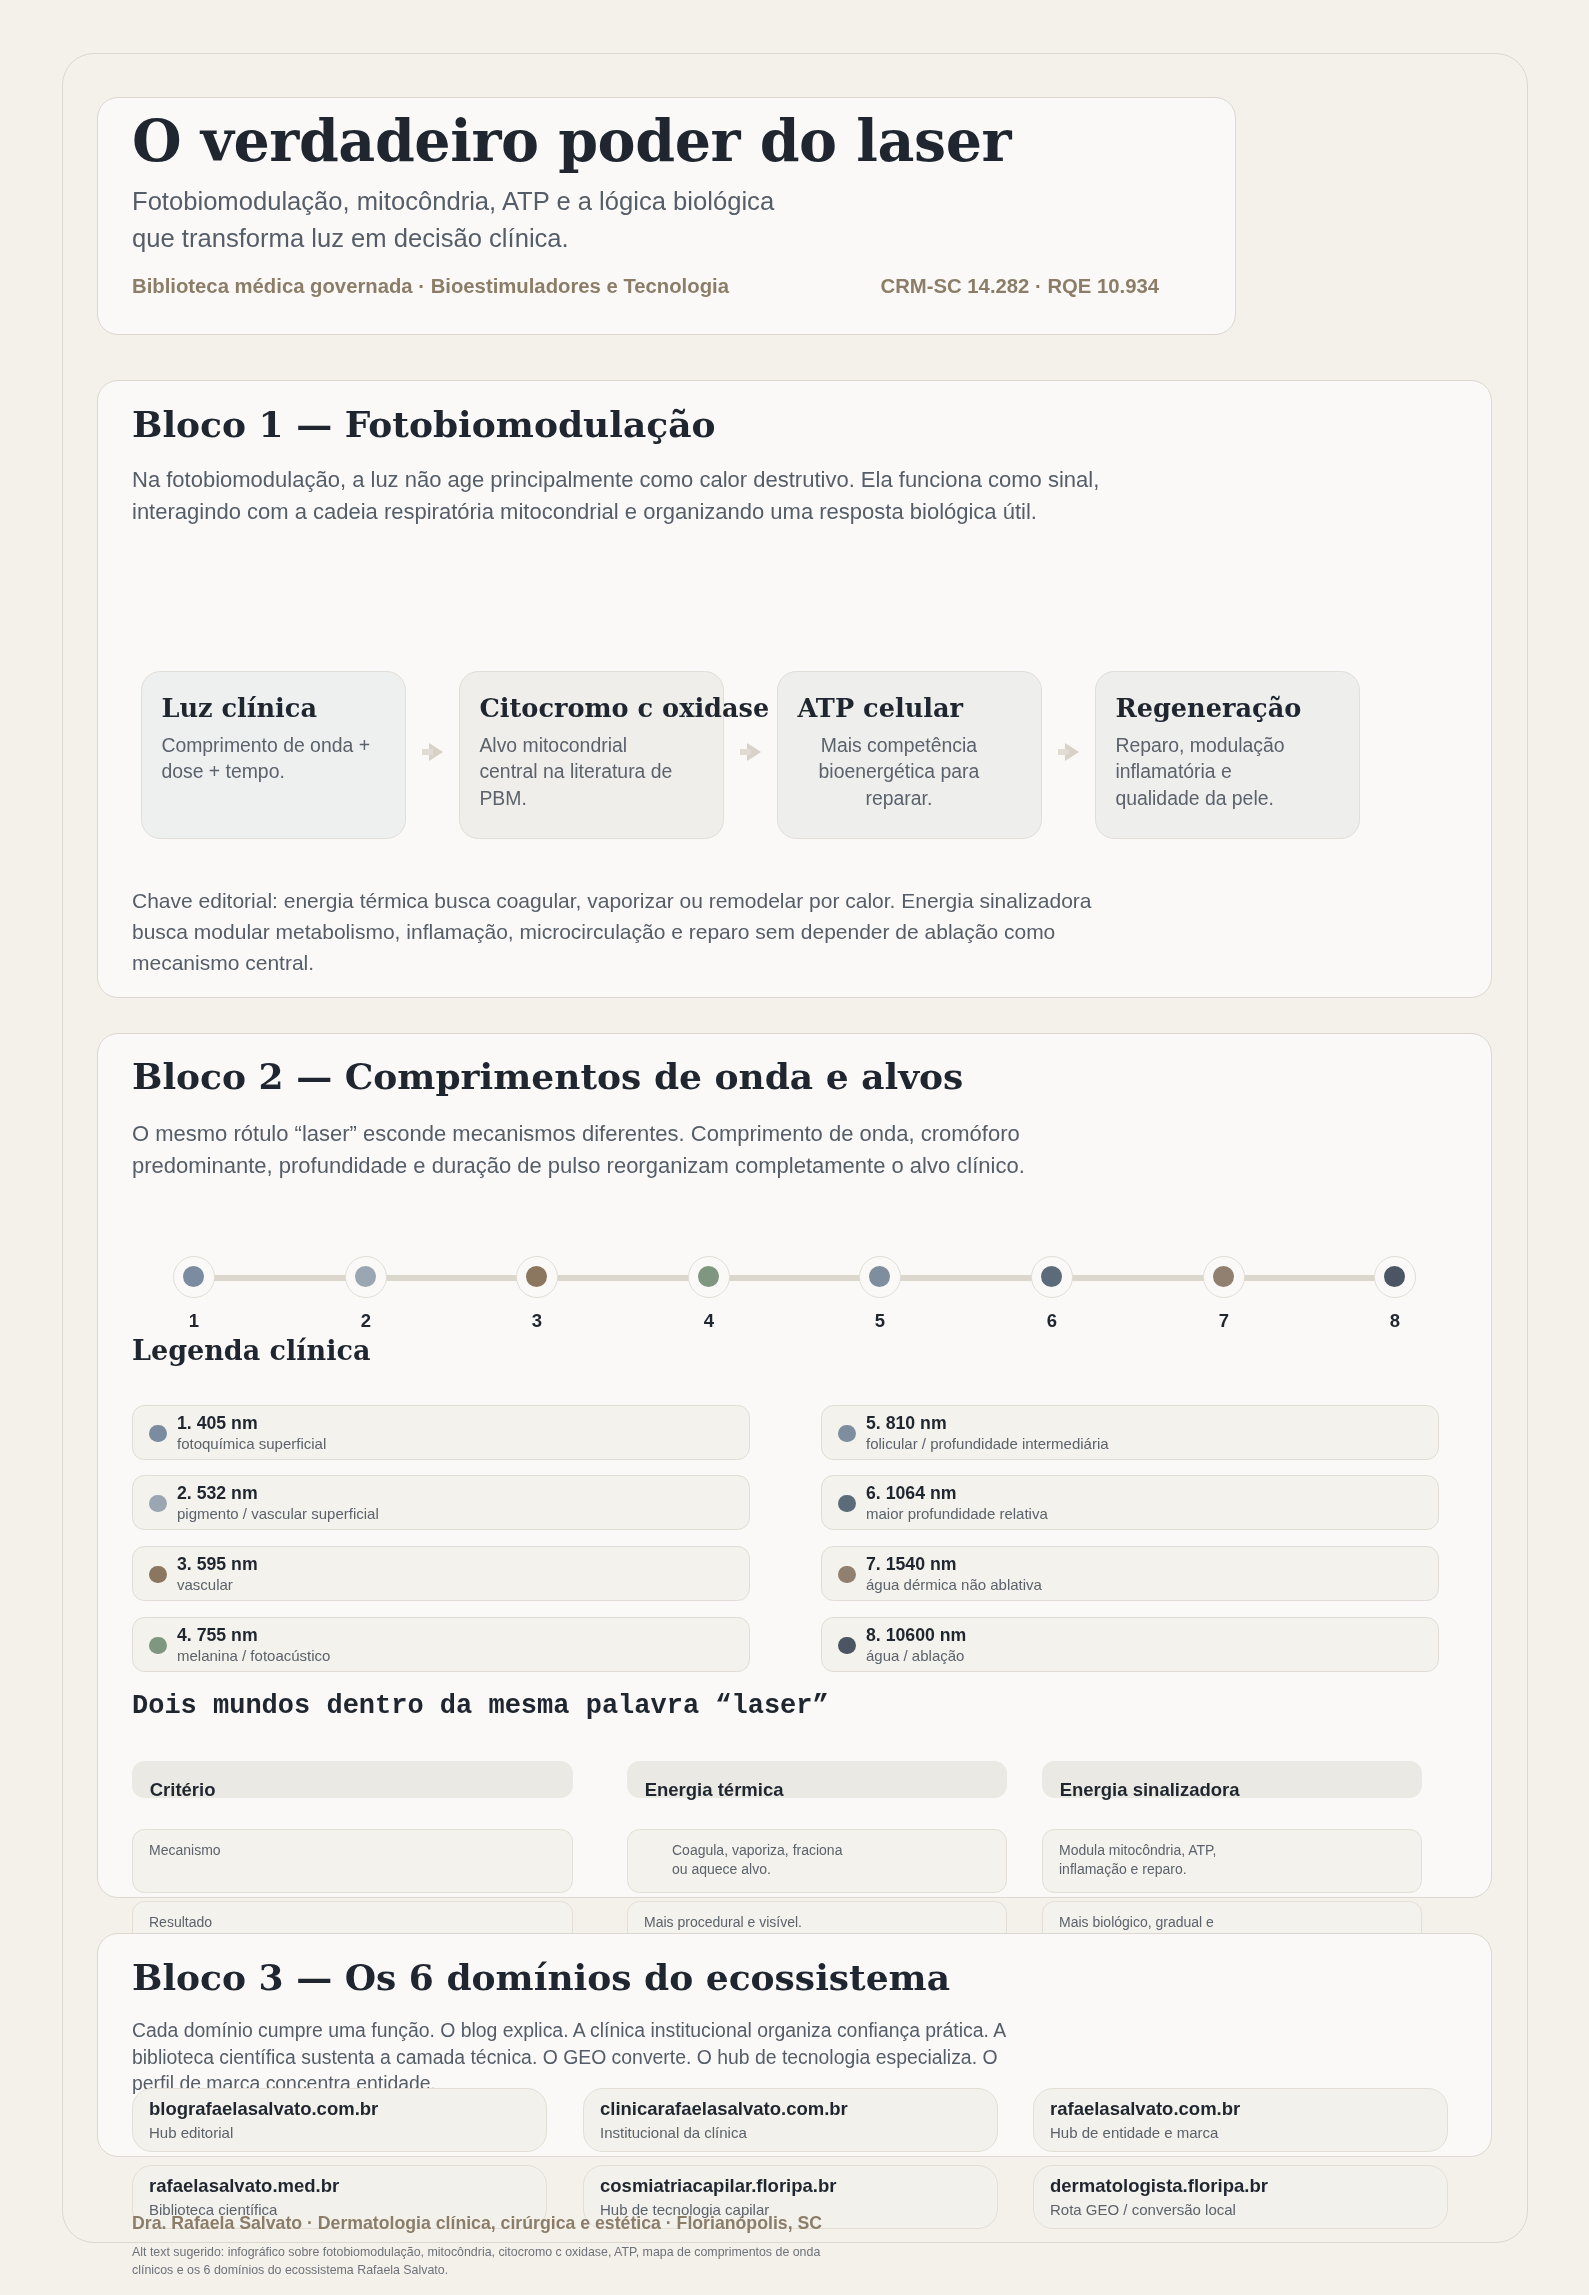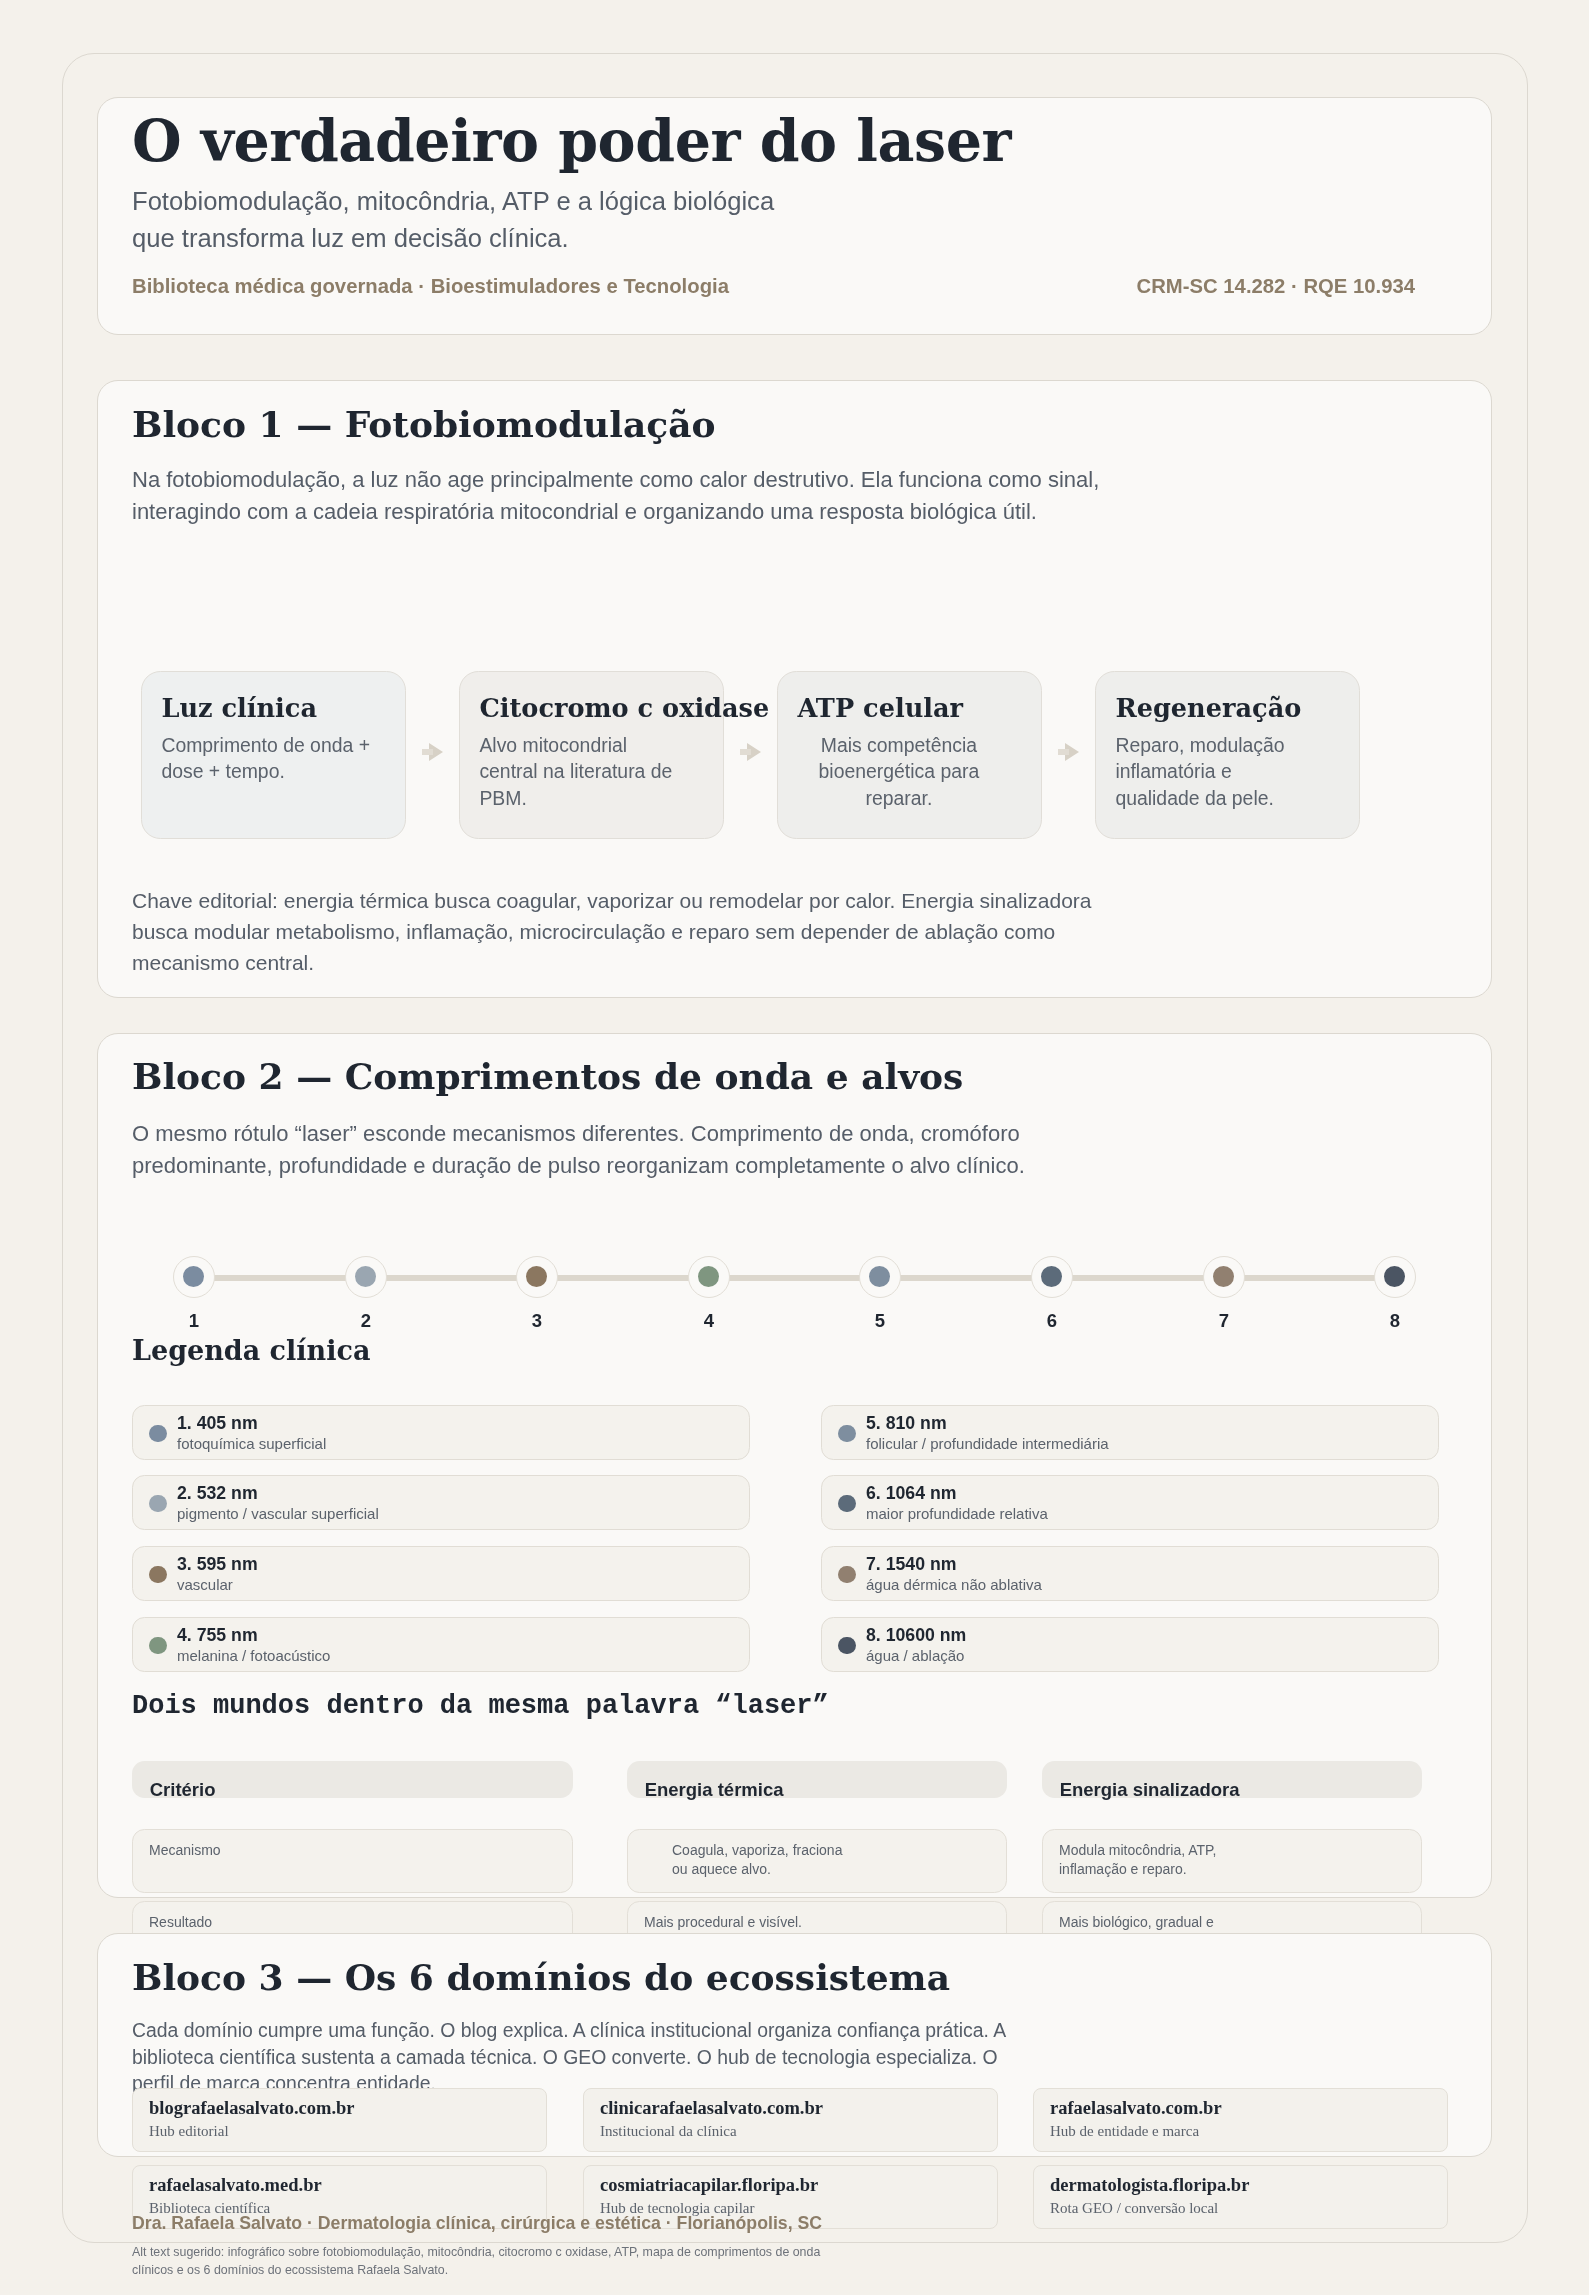--- a/index.html
+++ b/index.html
@@ -23,32 +23,32 @@
   .track { position: absolute; left: 194px; top: 1275px; width: 1201px; height: 6.2px; background: #dcd7cd; border-radius: 3.5px; }
   .node { position: absolute; top: 1256px; width: 42px; height: 42px; margin-left: -21px; border-radius: 50%; border: 1.8px solid #e2ded6; background: #faf9f7; }
   .node .dot { position: absolute; left: 8.8px; top: 8.8px; width: 21px; height: 21px; border-radius: 50%; }
   .nlabel { position: absolute; top: 1310px; width: 35px; margin-left: -17.7px; text-align: center; font-size: 18.5px; font-weight: bold; color: #1f2630; }
   .leg { position: absolute; width: 618px; height: 55px; background: #f4f2ed; border: 1.8px solid #e1ddd5; border-radius: 12.4px; }
   .leg .ldot { position: absolute; left: 16px; top: 18.5px; width: 17.7px; height: 17.7px; border-radius: 50%; }
   .leg .ltitle { position: absolute; left: 44px; top: 7px; font-size: 17.7px; font-weight: bold; color: #1f2630; }
   .leg .lsub { position: absolute; left: 44px; top: 29px; font-size: 15px; color: #5b626c; }
   .th { position: absolute; top: 1761px; height: 37px; background: #ebe9e4; border-radius: 12.4px; padding: 17.7px 17.7px; font-size: 18.5px; font-weight: bold; color: #1f2630; }
   .td { position: absolute; height: 64px; background: #f4f2ed; border: 1.8px solid #e3dfd7; border-radius: 12.4px; padding: 10.6px 16px; font-size: 14px; line-height: 19.4px; color: #5b626c; white-space: pre-line; }
-  .dom { position: absolute; width: 415px; height: 64px; background: #f3f1ec; border: 1.8px solid #e3dfd7; border-radius: 8px; padding: 8.8px 16px; font-family: Liberation Serif, serif; }
+  .dom { position: absolute; width: 415px; height: 64px; background: #f3f1ec; border: 1.8px solid #e3dfd7; border-radius: 20px; padding: 8.8px 16px; }
   .dom .dn { font-size: 18.5px; font-weight: bold; color: #1f2630; }
   .dom .dd { font-size: 15px; color: #5b626c; margin-top: 4.4px; }
   .footer { position: absolute; left: 132px; top: 2213px; font-size: 17.7px; font-weight: bold; color: #8c7d68; }
   .alt { position: absolute; left: 132px; top: 2244px; width: 706px; font-size: 12.4px; line-height: 17.7px; color: #6d727a; }
 </style>
 </head>
 <body>
 
 <div class="frame"></div>
 
-<div class="card" style="left:97px; top:97px; width:1395px; height:238px;">
+<div class="card" style="left:97px; top:97px; width:1139px; height:238px;">
   <h1 class="abs serif title" style="left:34px; top:8.8px;">O verdadeiro poder do laser</h1>
   <div class="abs subtitle" style="left:34px; top:85px;">
     <div>Fotobiomodulação, mitocôndria, ATP e a lógica biológica</div>
     <div>que transforma luz em decisão clínica.</div>
   </div>
   <div class="abs meta" style="left:34px; top:177px;">Biblioteca médica governada · Bioestimuladores e Tecnologia</div>
   <div class="abs meta" style="right:76px; top:177px;text-align:right;">CRM-SC 14.282 · RQE 10.934</div>
 </div>
 
 <div class="card" style="left:97px; top:380px; width:1395px; height:618px;"></div>

